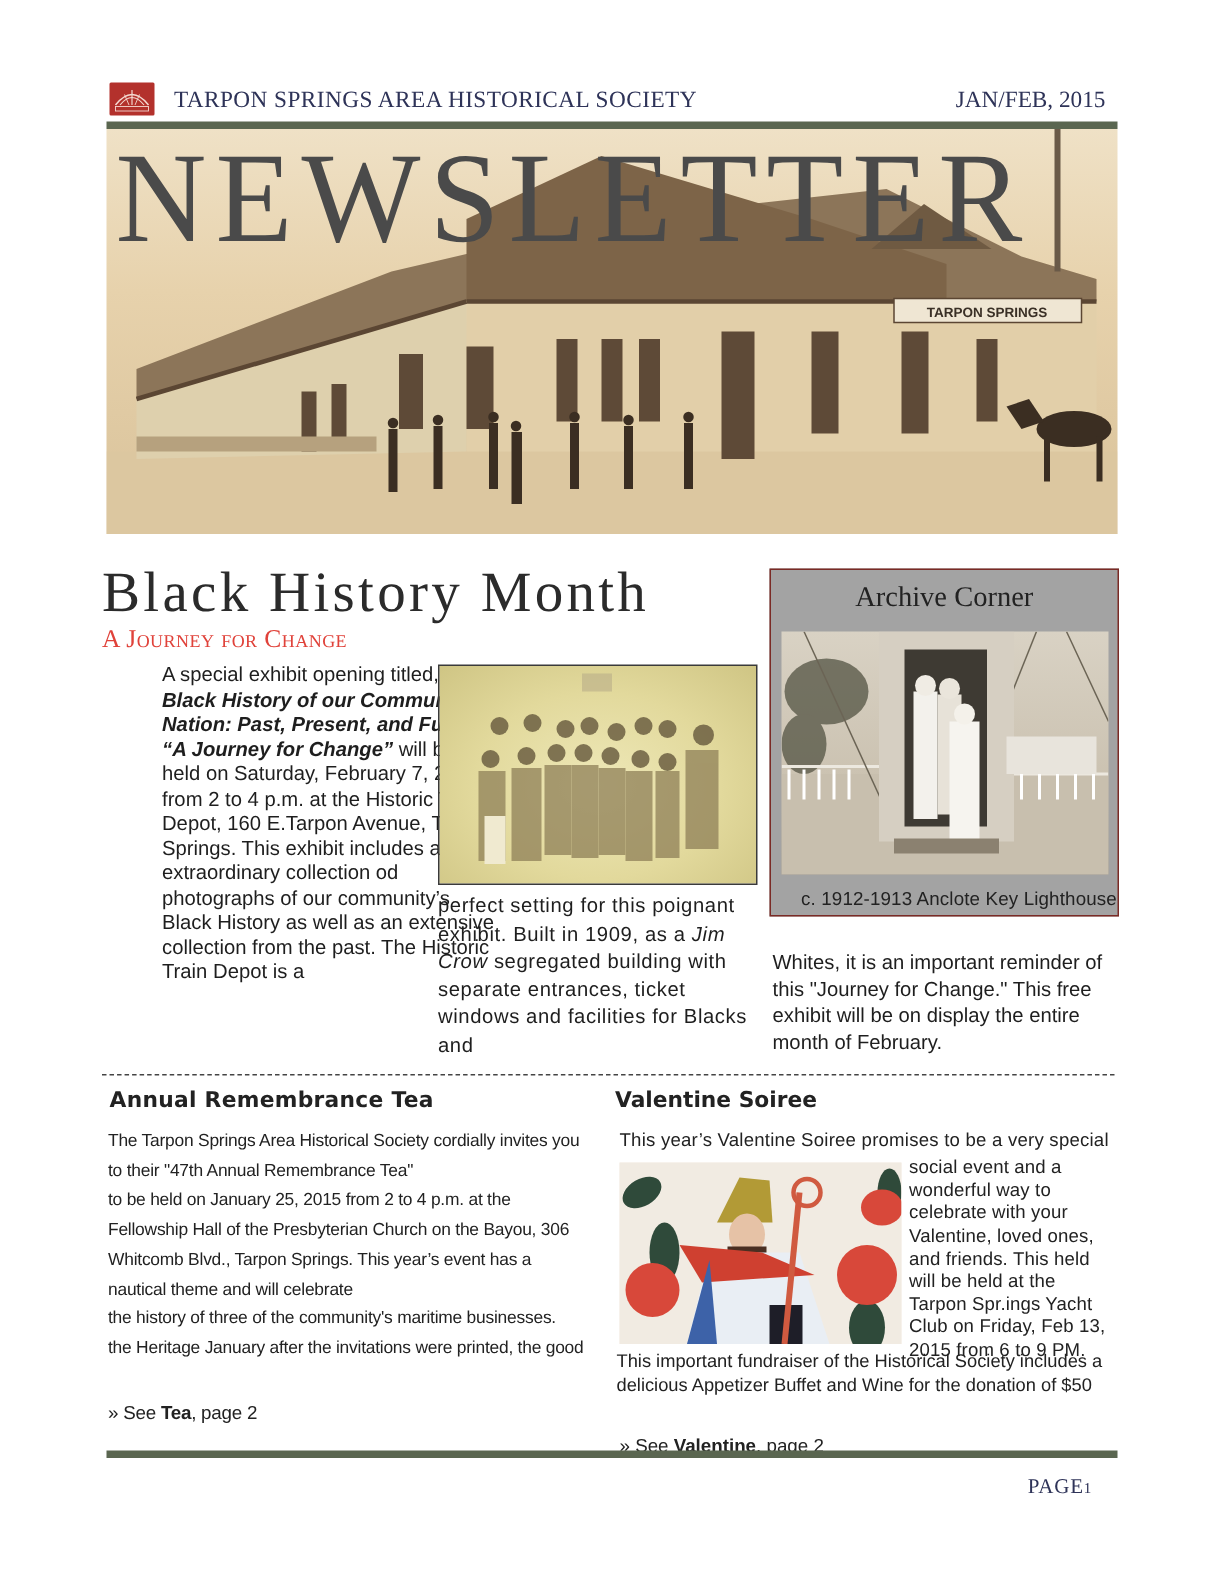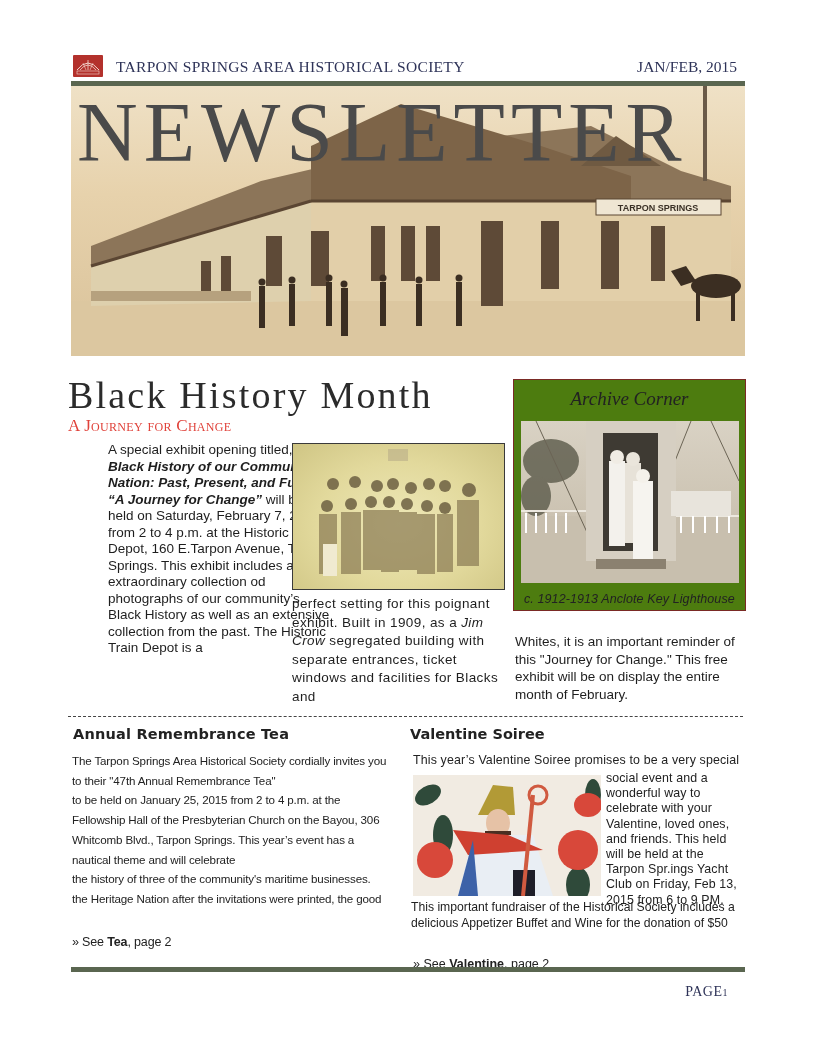--- a/index.html
+++ b/index.html
@@ -26,24 +26,24 @@
   .body-text { font-size: 13.5px; line-height: 16.5px; color: #1e1e1e; margin-left: 40px; }
   .bhm-col1 { position: absolute; left: 68px; top: 442px; width: 222px; }
   .bhm-col2 { position: absolute; left: 292px; top: 595px; width: 215px; font-size: 13.5px; line-height: 18.5px; letter-spacing: 0.4px; }
   .bhm-col3 { position: absolute; left: 515px; top: 633px; width: 235px; font-size: 13.5px; line-height: 17.5px; }
   .bhm-col1 b { font-style: italic; }
 
   .kids-photo { position: absolute; left: 292px; top: 443px; width: 213px; height: 147px; border: 1px solid #3a3a3a;
                 background: radial-gradient(ellipse at 50% 55%, #eee8b8 0%, #e2d99c 55%, #cfc584 100%); overflow: hidden; }
 
   
-  .archive { position: absolute; left: 513px; top: 379px; width: 233px; height: 232px; background: #4d7c0f; border: 1px solid #7a2a25; font-style: italic; }
+  .archive { position: absolute; left: 513px; top: 379px; width: 233px; height: 232px; background: #a3a3a3; border: 1px solid #7a2a25; }
   .archive-title { position: absolute; left: 0; top: 8px; width: 100%; text-align: center; font-family: "Liberation Serif", serif; font-size: 19px; color: #222; }
   .archive-photo { position: absolute; left: 7px; top: 41px; width: 218px; height: 162px; background: linear-gradient(180deg, #d9d2c4 0%, #cbc2b1 60%, #bdb29e 100%); overflow: hidden; }
-  .archive-caption { position: absolute; left: 10px; top: 212px; font-size: 12.5px; color: #222; letter-spacing: 0.1px; }
+  .archive-caption { position: absolute; left: 20px; top: 212px; font-size: 12.5px; color: #222; letter-spacing: 0.1px; }
 
   .dash-rule { position: absolute; left: 68px; top: 716px; width: 675px; border-top: 1px dashed #444; }
 
   
   .tea-head { position: absolute; left: 73px; top: 726px; font-size: 14.5px; font-weight: bold; font-family: "DejaVu Sans", sans-serif; letter-spacing: 0.2px; color: #222; }
   .tea-body { position: absolute; left: 72px; top: 751px; width: 335px; font-size: 11.6px; line-height: 19.7px; color: #222; letter-spacing: -0.15px; }
   .see-link { font-size: 12.5px; color: #222; margin-top: 24px; }
   .see-link b { font-weight: bold; }
 
   
@@ -234,21 +234,21 @@
 
 <div class="tea-head">Annual Remembrance Tea</div>
 <div class="tea-body">
   <div>The Tarpon Springs Area Historical Society cordially invites you</div>
   <div>to their "47th Annual Remembrance Tea"</div>
   <div>to be held on January 25, 2015 from 2 to 4 p.m. at the</div>
   <div>Fellowship Hall of the Presbyterian Church on the Bayou, 306</div>
   <div>Whitcomb Blvd., Tarpon Springs. This year’s event has a</div>
   <div>nautical theme and will celebrate</div>
   <div>the history of three of the community's maritime businesses.</div>
-  <div>the Heritage Nation after the invitations were printed, the good</div>
+  <div>the Heritage January after the invitations were printed, the good</div>
   <div class="see-link"><span>» See </span><b>Tea</b><span>, page 2</span></div>
 </div>
 
 <div class="val-head">Valentine Soiree</div>
 <div class="val-intro">This year’s Valentine Soiree promises to be a very special</div>
 <div class="val-img">
   <svg width="188" height="121" viewBox="0 0 188 121">
     <rect width="188" height="121" fill="#f1ebe2"></rect>
     <g fill="#2f4a3a">
         <ellipse cx="15" cy="20" rx="14" ry="9" transform="rotate(-30 15 20)"></ellipse>

